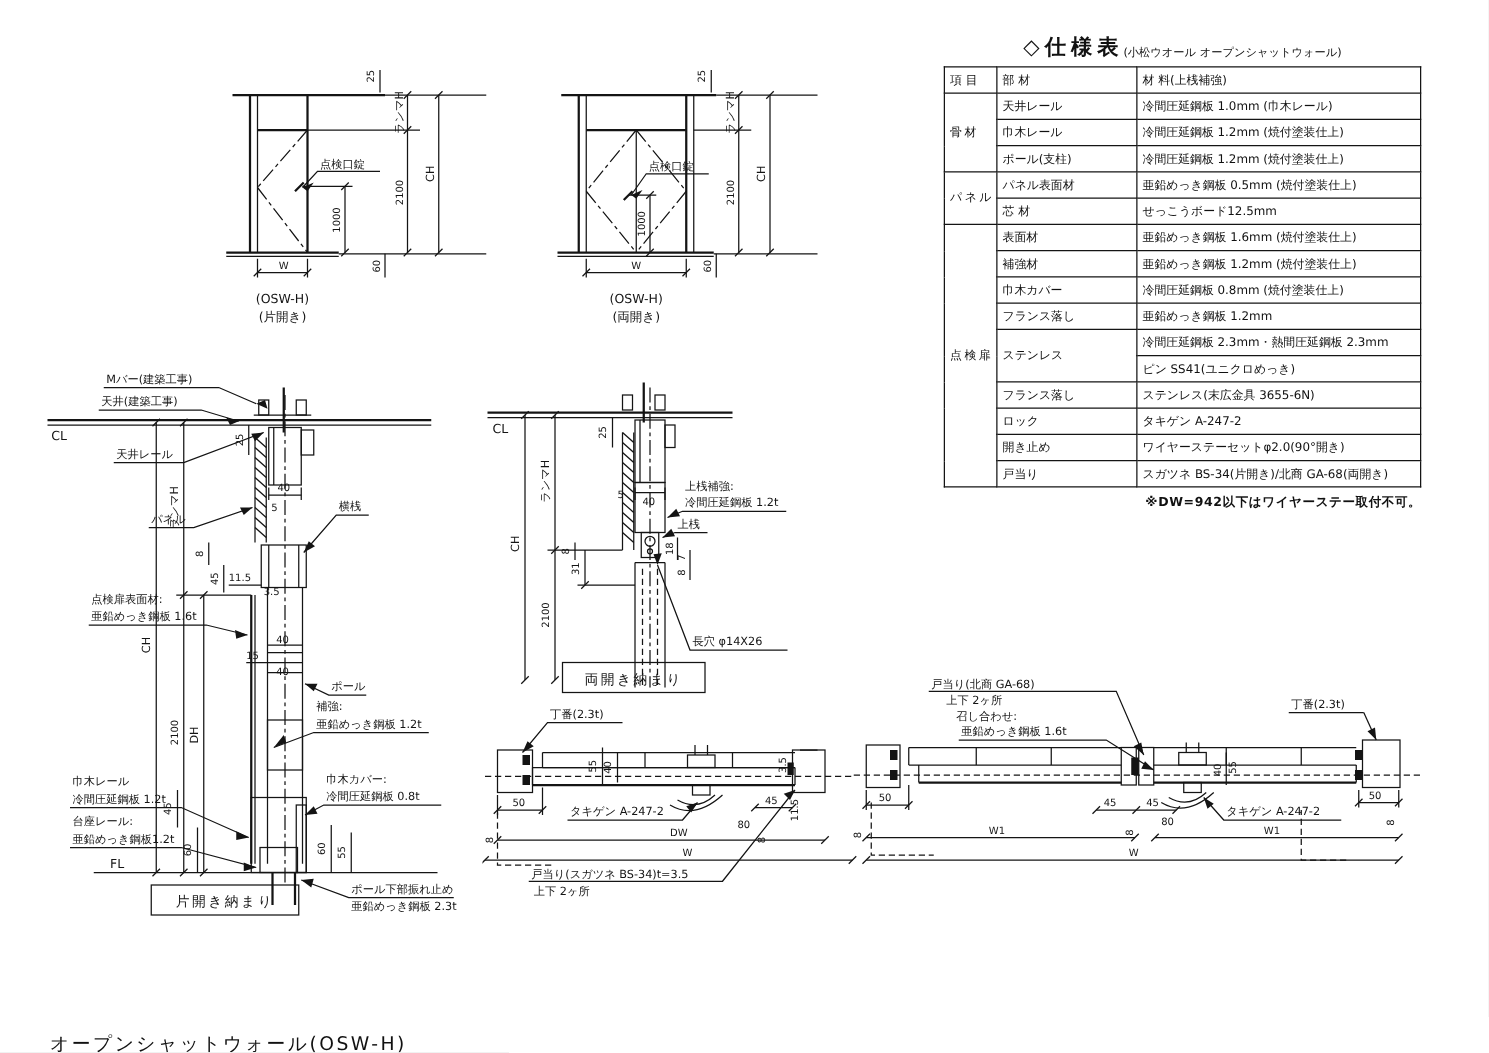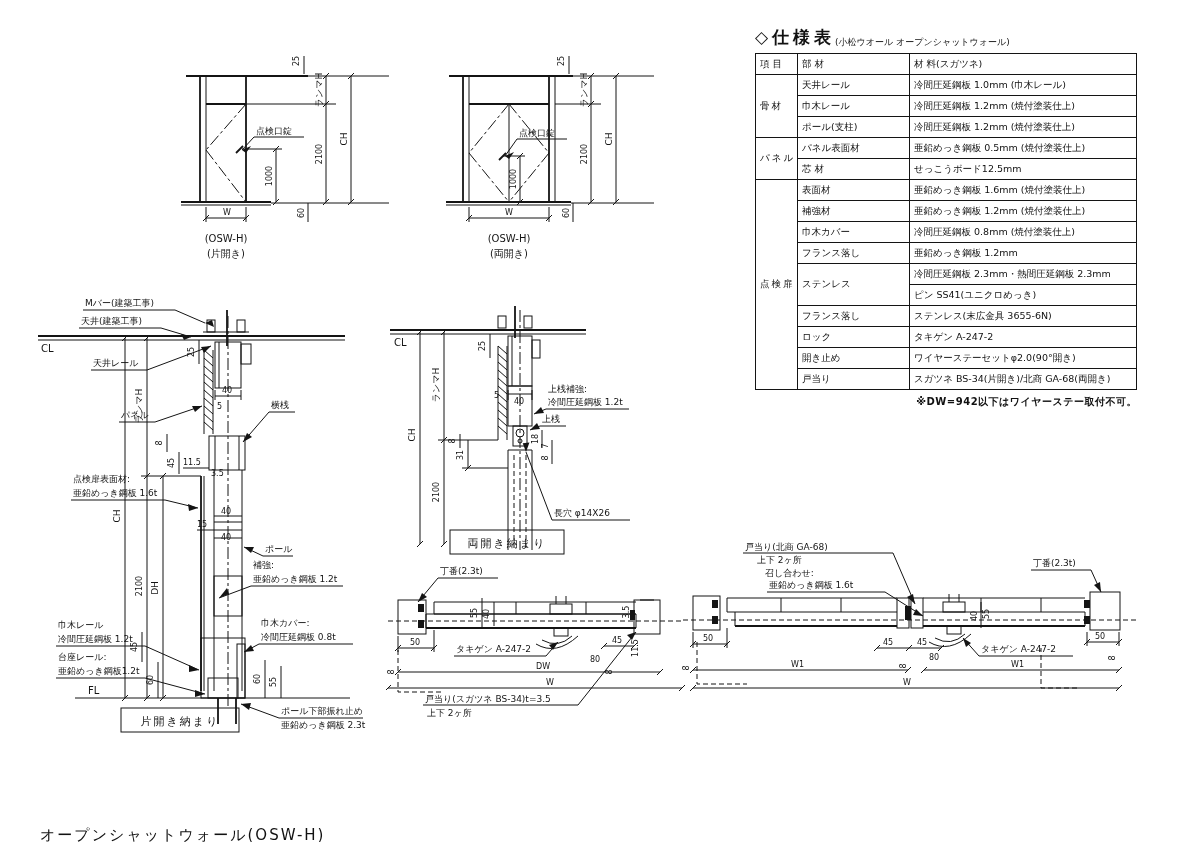--- a/index.html
+++ b/index.html
@@ -10,21 +10,21 @@
   svg .t{stroke-width:1.8;}
   svg .cl{stroke-dasharray:12 3 3 3;}
   svg .dd{stroke-dasharray:5 3;}
   svg .fil{fill:#141414;stroke:none;}
   svg text{fill:#141414;stroke:none;font-size:9px;font-family:"DejaVu Sans",sans-serif;}
   svg text.dm{font-size:8px;}
   svg text.cap{font-size:11px;letter-spacing:2px;}
   svg text.cl-t{font-size:10px;}
   
   .spec{width:382px;}
-  .spec-head{display:flex;align-items:flex-end;justify-content:flex-start;margin-bottom:4px;}
+  .spec-head{display:flex;align-items:flex-end;justify-content:center;margin-bottom:4px;}
   .spec-title{font-size:17px;letter-spacing:4px;font-weight:bold;}
   .spec-subtitle{font-size:9px;}
   table.spec-tbl{border-collapse:collapse;width:382px;table-layout:fixed;}
   table.spec-tbl td,table.spec-tbl th{border:1.4px solid #141414;font-size:9.5px;
     font-weight:normal;text-align:left;padding:2px 4px;height:16px;white-space:nowrap;
     overflow:hidden;vertical-align:middle;}
   col.c1{width:42px;}col.c2{width:112px;}
   td.grp{vertical-align:top;letter-spacing:2px;margin-left:46px;}
   .spec-note{font-size:10px;font-weight:bold;text-align:right;margin-top:5px;letter-spacing:0.5px;}
   .product{font-size:15px;letter-spacing:2px;line-height:26px;white-space:pre;}
@@ -150,21 +150,21 @@
     <table class="spec-tbl">
       <colgroup>
           <col class="c1">
           <col class="c2">
           <col>
         </colgroup>
       <tbody>
           <tr>
         <th>項 目</th>
         <th>部 材</th>
-        <th>材 料(スガツネ)</th>
+        <th>材 料(上桟補強)</th>
       </tr>
       <tr>
             <td class="grp" rowspan="3">骨材</td>
             <td>天井レール</td>
             <td>冷間圧延鋼板 1.0mm (巾木レール)</td>
           </tr>
       <tr>
             <td>巾木レール</td>
             <td>冷間圧延鋼板 1.2mm (焼付塗装仕上)</td>
           </tr>

